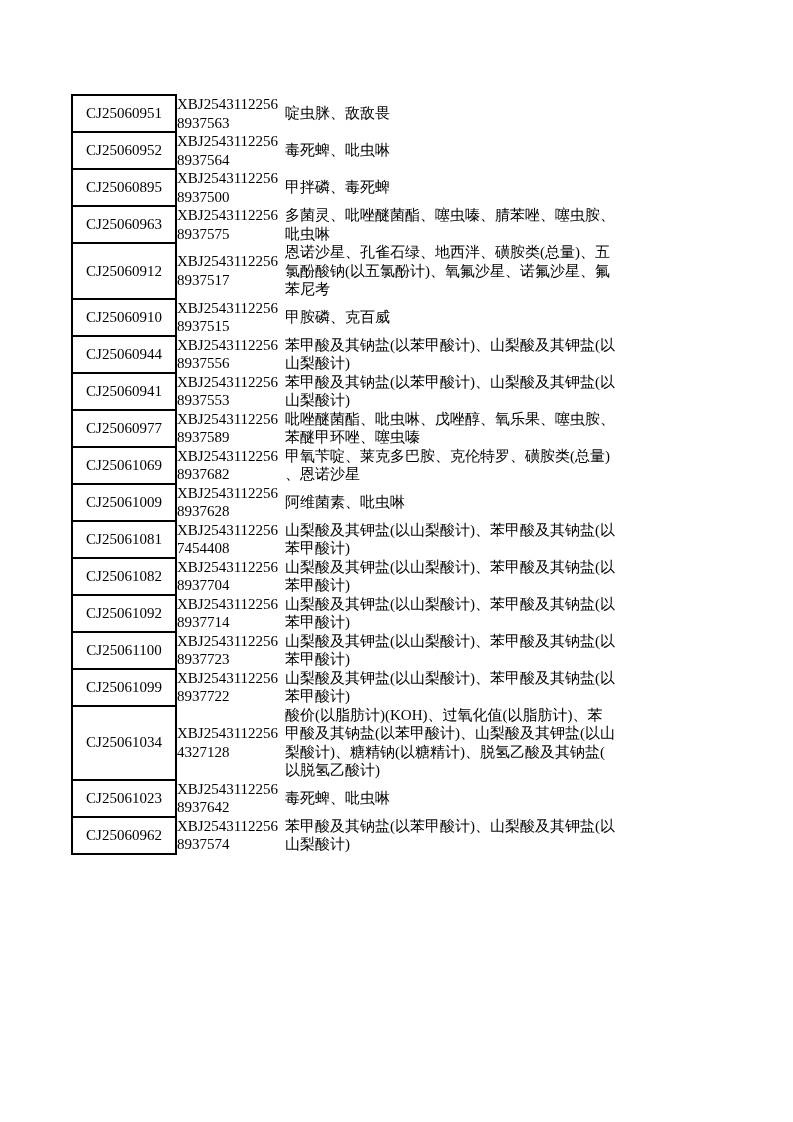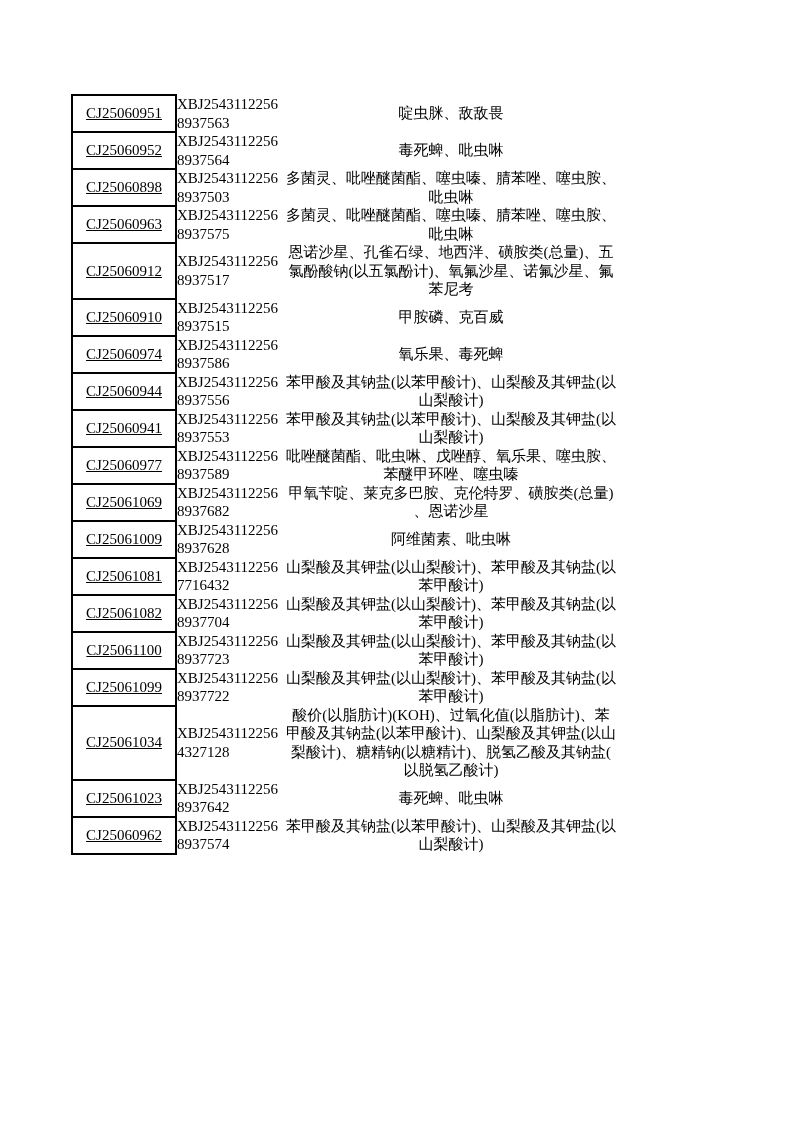--- a/index.html
+++ b/index.html
@@ -36,32 +36,31 @@
     font-size: 15px;
     line-height: 18.5px;
     color: #000000;
   }
   td.cj-cell {
     width: 102px;
     min-width: 102px;
     max-width: 102px;
     border: 2px solid #000000;
     text-align: center;
-    text-decoration: underline;
   }
   td.xbj-cell {
     width: 104px;
     min-width: 104px;
     max-width: 104px;
   }
   td.items-cell {
     width: 332px;
     min-width: 332px;
     max-width: 332px;
-    text-align: center;
+    text-align: left;
     padding-left: 3px;
     word-break: break-all;
     line-break: anywhere;
   }
 </style>
 </head>
 <body>
 
 <div class="page">
   <table class="records">
@@ -71,50 +70,45 @@
     <td class="xbj-cell"><span>XBJ2543112256</span><br><span>8937563</span></td>
     <td class="items-cell">啶虫脒、敌敌畏</td>
   </tr>
 
   <tr>
     <td class="cj-cell">CJ25060952</td>
     <td class="xbj-cell"><span>XBJ2543112256</span><br><span>8937564</span></td>
     <td class="items-cell">毒死蜱、吡虫啉</td>
   </tr>
 
+  <tr>
+    <td class="cj-cell">CJ25060895</td>
+    <td class="xbj-cell"><span>XBJ2543112256</span><br><span>8937500</span></td>
+    <td class="items-cell">甲拌磷、毒死蜱</td>
+  </tr>
 
-  <tr>
-    <td class="cj-cell">CJ25060898</td>
-    <td class="xbj-cell"><span>XBJ2543112256</span><br><span>8937503</span></td>
-    <td class="items-cell">多菌灵、吡唑醚菌酯、噻虫嗪、腈苯唑、噻虫胺、吡虫啉</td>
-  </tr>
 
   <tr>
     <td class="cj-cell">CJ25060963</td>
     <td class="xbj-cell"><span>XBJ2543112256</span><br><span>8937575</span></td>
     <td class="items-cell">多菌灵、吡唑醚菌酯、噻虫嗪、腈苯唑、噻虫胺、吡虫啉</td>
   </tr>
 
   <tr>
     <td class="cj-cell">CJ25060912</td>
     <td class="xbj-cell"><span>XBJ2543112256</span><br><span>8937517</span></td>
     <td class="items-cell">恩诺沙星、孔雀石绿、地西泮、磺胺类(总量)、五氯酚酸钠(以五氯酚计)、氧氟沙星、诺氟沙星、氟苯尼考</td>
   </tr>
 
   <tr>
     <td class="cj-cell">CJ25060910</td>
     <td class="xbj-cell"><span>XBJ2543112256</span><br><span>8937515</span></td>
     <td class="items-cell">甲胺磷、克百威</td>
   </tr>
 
-  <tr>
-    <td class="cj-cell">CJ25060974</td>
-    <td class="xbj-cell"><span>XBJ2543112256</span><br><span>8937586</span></td>
-    <td class="items-cell">氧乐果、毒死蜱</td>
-  </tr>
 
   <tr>
     <td class="cj-cell">CJ25060944</td>
     <td class="xbj-cell"><span>XBJ2543112256</span><br><span>8937556</span></td>
     <td class="items-cell">苯甲酸及其钠盐(以苯甲酸计)、山梨酸及其钾盐(以山梨酸计)</td>
   </tr>
 
   <tr>
     <td class="cj-cell">CJ25060941</td>
     <td class="xbj-cell"><span>XBJ2543112256</span><br><span>8937553</span></td>
@@ -136,30 +130,35 @@
 
 
   <tr>
     <td class="cj-cell">CJ25061009</td>
     <td class="xbj-cell"><span>XBJ2543112256</span><br><span>8937628</span></td>
     <td class="items-cell">阿维菌素、吡虫啉</td>
   </tr>
 
   <tr>
     <td class="cj-cell">CJ25061081</td>
-    <td class="xbj-cell"><span>XBJ2543112256</span><br><span>7716432</span></td>
+    <td class="xbj-cell"><span>XBJ2543112256</span><br><span>7454408</span></td>
     <td class="items-cell">山梨酸及其钾盐(以山梨酸计)、苯甲酸及其钠盐(以苯甲酸计)</td>
   </tr>
 
   <tr>
     <td class="cj-cell">CJ25061082</td>
     <td class="xbj-cell"><span>XBJ2543112256</span><br><span>8937704</span></td>
     <td class="items-cell">山梨酸及其钾盐(以山梨酸计)、苯甲酸及其钠盐(以苯甲酸计)</td>
   </tr>
 
+  <tr>
+    <td class="cj-cell">CJ25061092</td>
+    <td class="xbj-cell"><span>XBJ2543112256</span><br><span>8937714</span></td>
+    <td class="items-cell">山梨酸及其钾盐(以山梨酸计)、苯甲酸及其钠盐(以苯甲酸计)</td>
+  </tr>
 
   <tr>
     <td class="cj-cell">CJ25061100</td>
     <td class="xbj-cell"><span>XBJ2543112256</span><br><span>8937723</span></td>
     <td class="items-cell">山梨酸及其钾盐(以山梨酸计)、苯甲酸及其钠盐(以苯甲酸计)</td>
   </tr>
 
   <tr>
     <td class="cj-cell">CJ25061099</td>
     <td class="xbj-cell"><span>XBJ2543112256</span><br><span>8937722</span></td>

